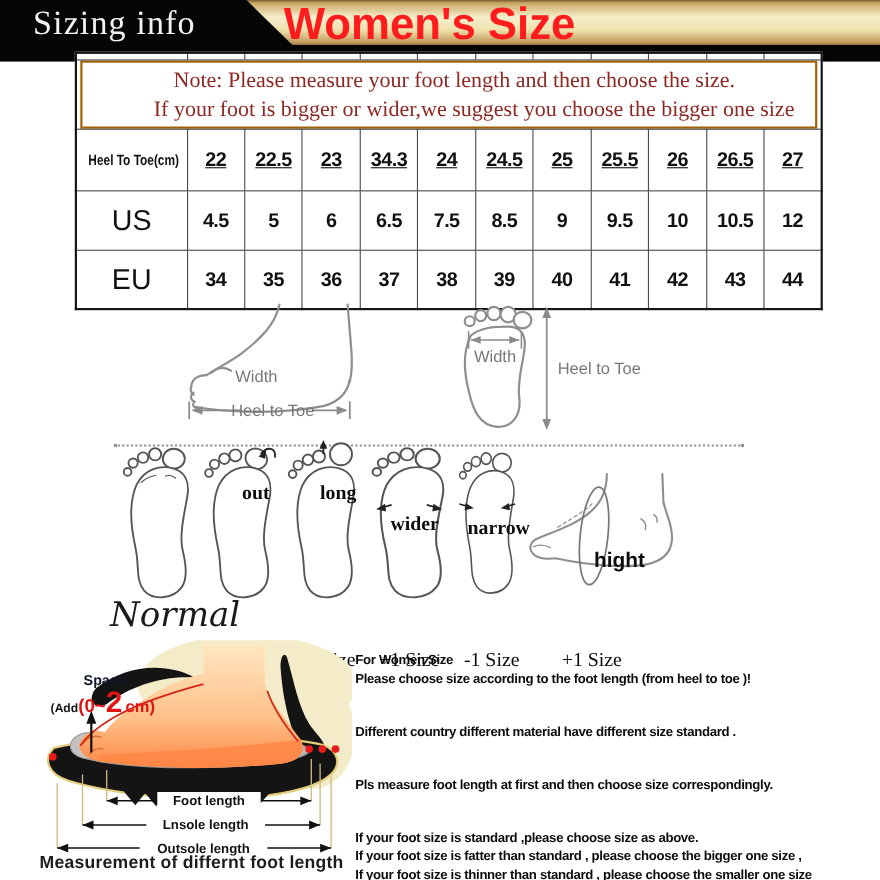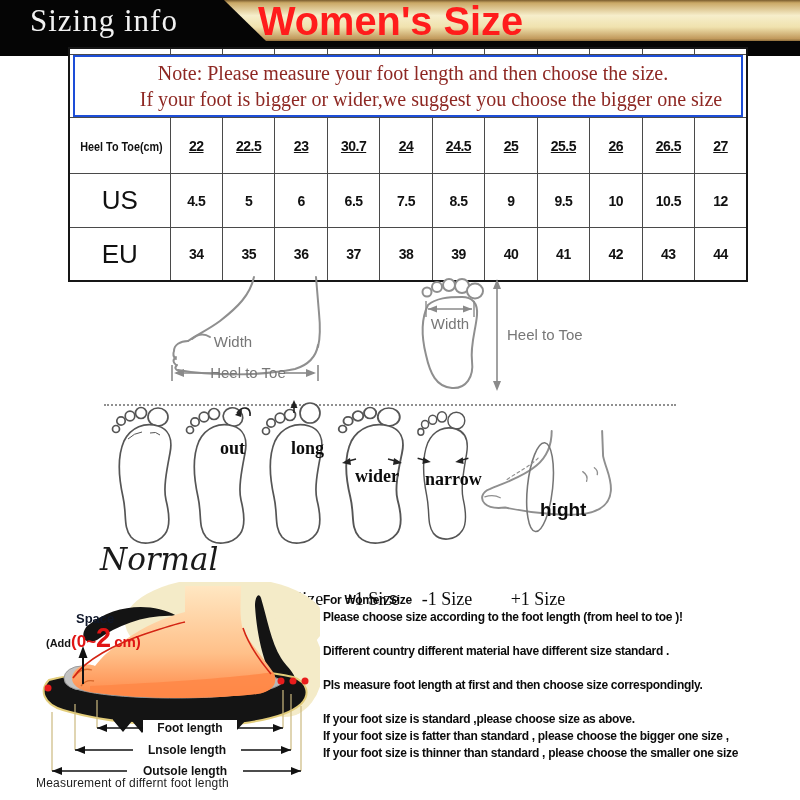--- a/index.html
+++ b/index.html
@@ -15,30 +15,30 @@
     font-size:31px;color:#f2f2f2;letter-spacing:1px;}
   .women-title{position:absolute;left:258px;top:-2px;font-size:41px;font-weight:bold;
     color:#ff1c1c;transform:scaleX(.97);transform-origin:left;white-space:nowrap;}
 
   
   table.size-table{position:absolute;left:68px;top:47px;width:680px;border-collapse:collapse;
     table-layout:fixed;border:2px solid #161616;background:#fff;}
   table.size-table td{border:1px solid #4a4a4a;text-align:center;vertical-align:middle;padding:0;}
   tr.tick-row td{height:5px;border-top:none;border-bottom:none;}
   td.note-cell{border:none;padding:0;}
-  .note-box{margin:0 3px;border:2px solid #1d4ed8;height:55px;padding-top:3px;background:#fff;}
+  .note-box{margin:0 3px;border:2px solid #a16207;height:55px;padding-top:3px;background:#fff;}
   .note-line{font-family:"Liberation Serif",serif;color:#8e2823;font-size:20px;line-height:26px;
     white-space:nowrap;padding-left:10px;}
   .note-line.l2{padding-left:46px;}
   tr.row-htt td{height:55px;text-decoration:underline;}
   tr.row-us td{height:53px;}
   tr.row-eu td{height:52px;}
   .htt-label{display:inline-block;font-size:13.5px;font-weight:bold;transform:scaleX(.8);white-space:nowrap;}
   .big-label{font-size:26px;letter-spacing:0;}
-  .num{font-size:14px;font-weight:bold;letter-spacing:-.5px;}
+  .num{font-size:18px;font-weight:bold;letter-spacing:-.5px;}
 
   
   .sketch-text{font-family:"Liberation Sans",sans-serif;font-size:15px;fill:#777;}
   .dotted-sep{position:absolute;left:104px;top:404px;width:572px;height:0;
     border-top:2px dotted #909090;}
 
   .foot-item{position:absolute;top:405px;}
   .foot-item svg{overflow:visible;display:block;}
   .foot-tag{position:absolute;font-family:"Liberation Serif",serif;font-weight:bold;
     font-size:18px;color:#0c0c0c;white-space:nowrap;}
@@ -49,27 +49,27 @@
 
   
   .shoe-svg{position:absolute;left:35px;top:582px;}
   .shoe-label{font-family:"Liberation Sans",sans-serif;font-weight:bold;font-size:12px;fill:#111;}
   .space-label{position:absolute;left:76px;top:611px;font-size:13px;font-weight:bold;color:#0f172a;}
   .add-label{position:absolute;left:46px;top:623px;white-space:nowrap;color:#141414;}
   .add-prefix{font-size:11px;font-weight:bold;}
   .add-open{font-size:17px;font-weight:bold;color:#e01414;}
   .add-big{font-size:27px;font-weight:bold;color:#e01414;}
   .add-unit{font-size:15px;font-weight:bold;color:#e01414;margin-left:3px;}
-  .measure-caption{position:absolute;left:36px;top:776px;font-size:12px;font-weight:normal;color:#1c1c1c;
+  .measure-caption{position:absolute;left:36px;top:776px;font-size:16px;font-weight:bold;color:#1c1c1c;
     letter-spacing:.2px;}
 
   
   .size-guide{position:absolute;left:323px;top:592px;font-size:12px;font-weight:bold;
     color:#0c0c0c;line-height:17px;letter-spacing:-.3px;white-space:nowrap;}
-  .size-guide .gt{margin-top:17px;}
+  .size-guide .gt{margin-top:31px;}
 </style>
 </head>
 <body>
 
 <div class="stage">
 
   <div class="header">
     <div class="gold-banner"></div>
     <div class="sizing-info">Sizing info</div>
     <div class="women-title">Women's Size</div>
@@ -111,21 +111,21 @@
           <div class="note-line">Note: Please measure your foot length and then choose the size.</div>
           <div class="note-line l2">If your foot is bigger or wider,we suggest you choose the bigger one size</div>
         </div>
       </td>
     </tr>
     <tr class="row-htt">
       <td><span class="htt-label">Heel To Toe(cm)</span></td>
       <td class="num">22</td>
       <td class="num">22.5</td>
       <td class="num">23</td>
-      <td class="num">30.7</td>
+      <td class="num">34.3</td>
       <td class="num">24</td>
       <td class="num">24.5</td>
       <td class="num">25</td>
       <td class="num">25.5</td>
       <td class="num">26</td>
       <td class="num">26.5</td>
       <td class="num">27</td>
     </tr>
     <tr class="row-us">
       <td><span class="big-label">US</span></td>

